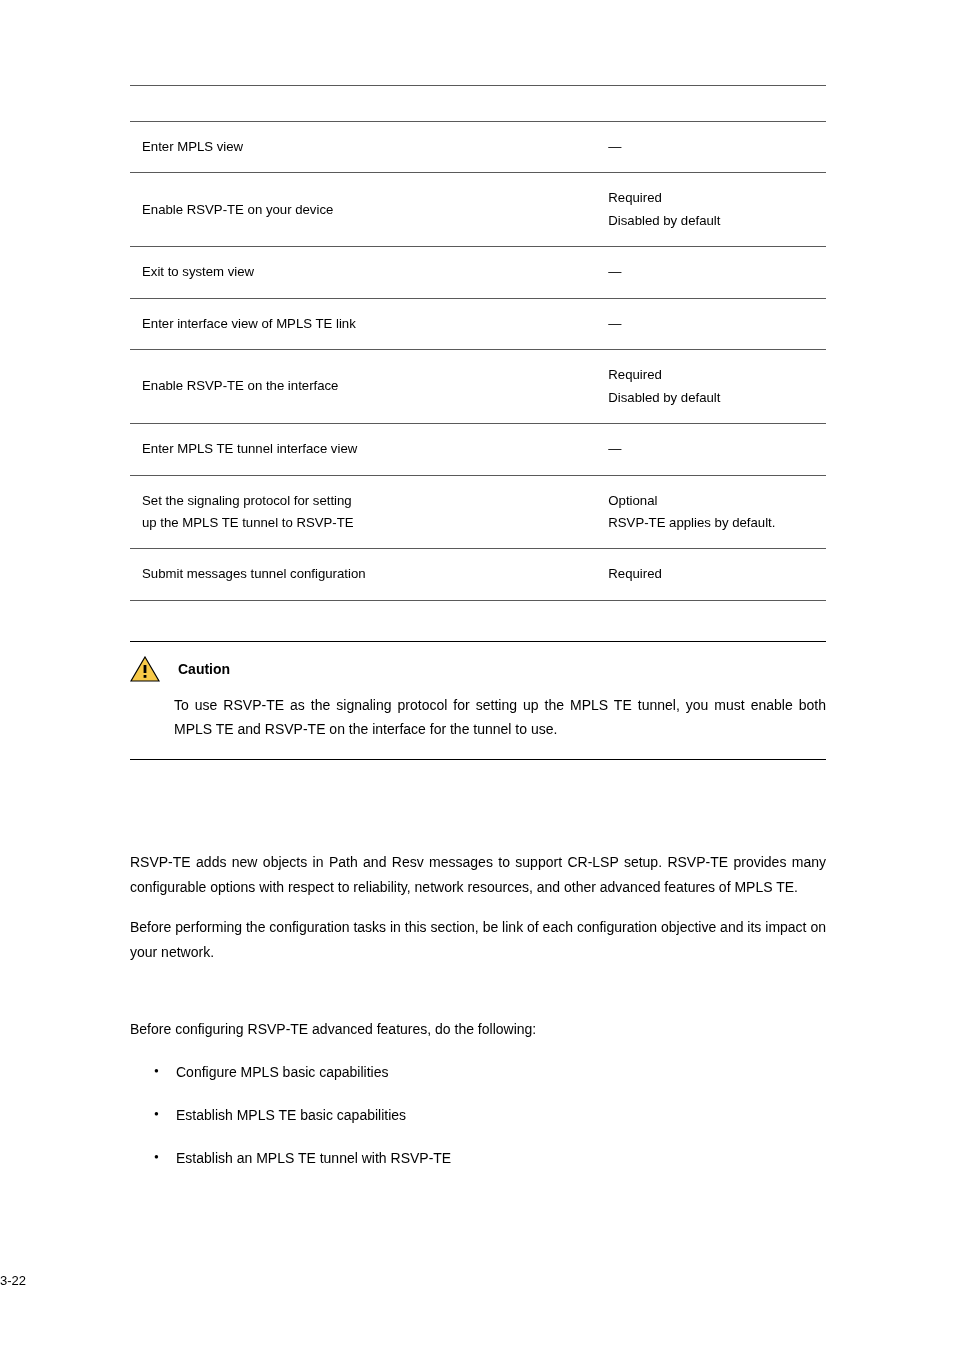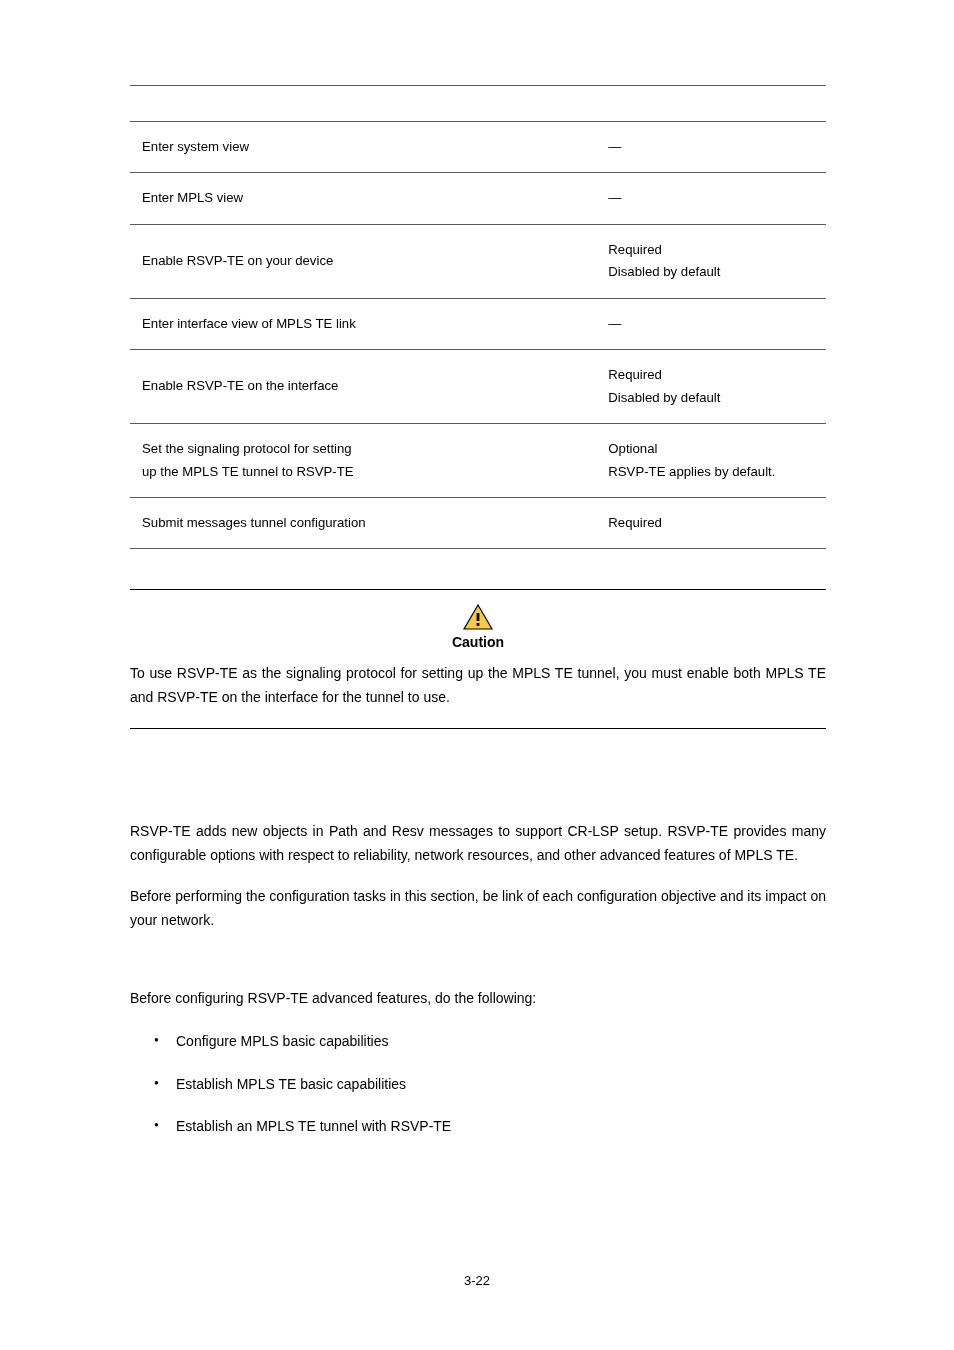--- a/index.html
+++ b/index.html
@@ -36,32 +36,32 @@
     td.col3 { width: 33%; }
     .caution-block {
       border-top: 1px solid #000;
       border-bottom: 1px solid #000;
       padding: 14px 0 18px 0;
       margin-bottom: 90px;
     }
     .caution-header {
       display: flex;
       align-items: center;
-      gap: 4px;
+      gap: 18px;
       margin-bottom: 12px;
-      flex-direction: column;
     }
     .caution-label {
       font-weight: bold;
       font-size: 14px;
     }
     .caution-text {
       text-align: justify;
       line-height: 1.7;
       font-size: 14px;
+      margin-left: 44px;
     }
     .section-text {
       text-align: justify;
       line-height: 1.75;
       font-size: 14px;
       margin-bottom: 16px;
     }
     .section-text.last { margin-bottom: 54px; }
     .prereq-intro {
       font-size: 14px;
@@ -86,61 +86,65 @@
       left: 0;
       top: 0;
       font-size: 8px;
       line-height: 2.5;
     }
     .page-num {
       position: absolute;
       bottom: 62px;
       left: 0;
       width: 100%;
-      text-align: center;
       font-size: 13px;
     }
     .warn-icon { flex-shrink: 0; }
   </style>
 </head>
 <body>
 
 <table>
   <thead>
     <tr>
       <th class="col1"></th>
       <th class="col2"></th>
       <th class="col3"></th>
     </tr>
   </thead>
   <tbody id="table-body">
       <tr>
-        <td class="col1">Enter system view</td>
-        <td class="col2"></td>
-        <td class="col3">—</td>
-      </tr>
-      <tr>
         <td class="col1">Enter MPLS view</td>
         <td class="col2"></td>
         <td class="col3">—</td>
       </tr>
       <tr>
         <td class="col1">Enable RSVP-TE on your device</td>
         <td class="col2"></td>
         <td class="col3">Required<br>Disabled by default</td>
       </tr>
       <tr>
+        <td class="col1">Exit to system view</td>
+        <td class="col2"></td>
+        <td class="col3">—</td>
+      </tr>
+      <tr>
         <td class="col1">Enter interface view of MPLS TE link</td>
         <td class="col2"></td>
         <td class="col3">—</td>
       </tr>
       <tr>
         <td class="col1">Enable RSVP-TE on the interface</td>
         <td class="col2"></td>
         <td class="col3">Required<br>Disabled by default</td>
+      </tr>
+      <tr>
+        <td class="col1">Enter MPLS TE tunnel interface view</td>
+        <td class="col2"></td>
+        <td class="col3">—</td>
       </tr>
       <tr>
         <td class="col1">Set the signaling protocol for setting up the MPLS TE tunnel to RSVP-TE</td>
         <td class="col2"></td>
         <td class="col3">Optional<br>RSVP-TE applies by default.</td>
       </tr>
       <tr>
         <td class="col1">Submit messages tunnel configuration</td>
         <td class="col2"></td>
         <td class="col3">Required</td>

